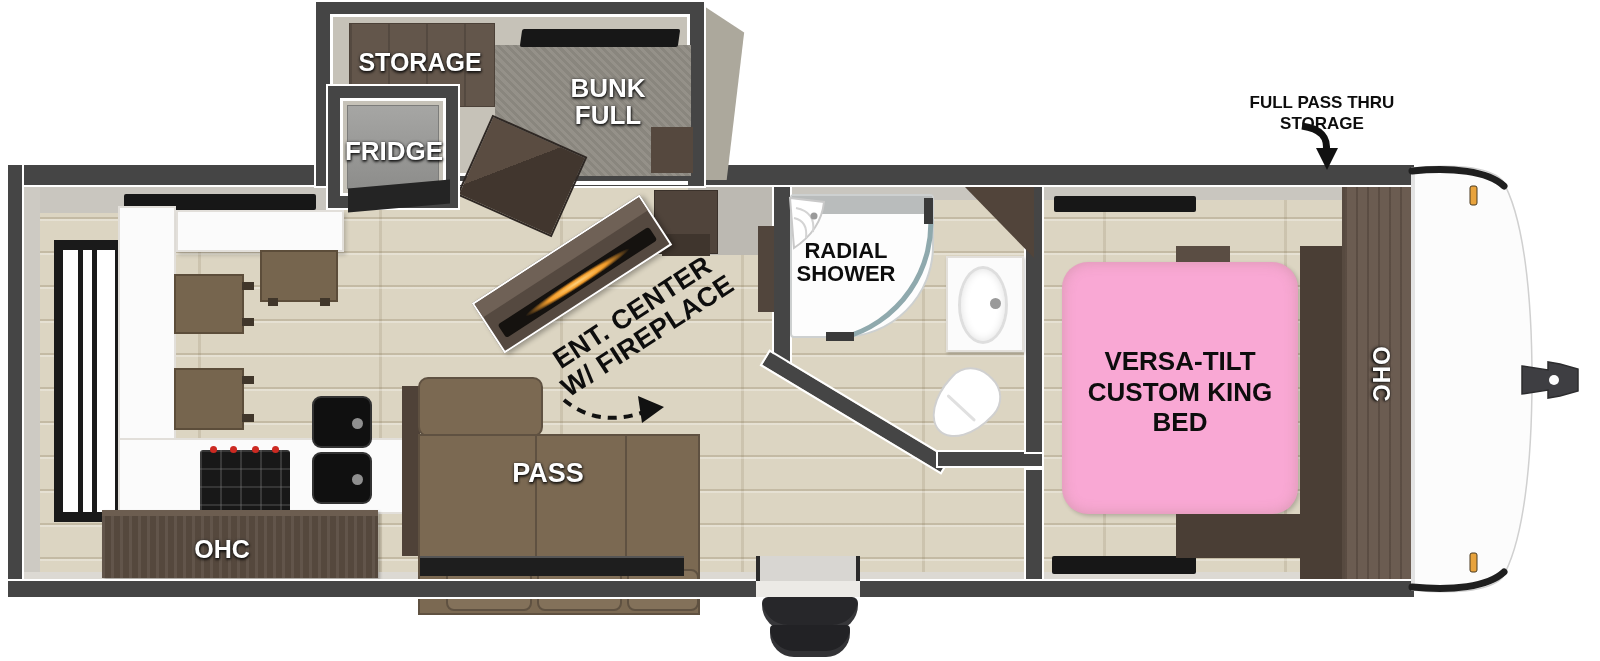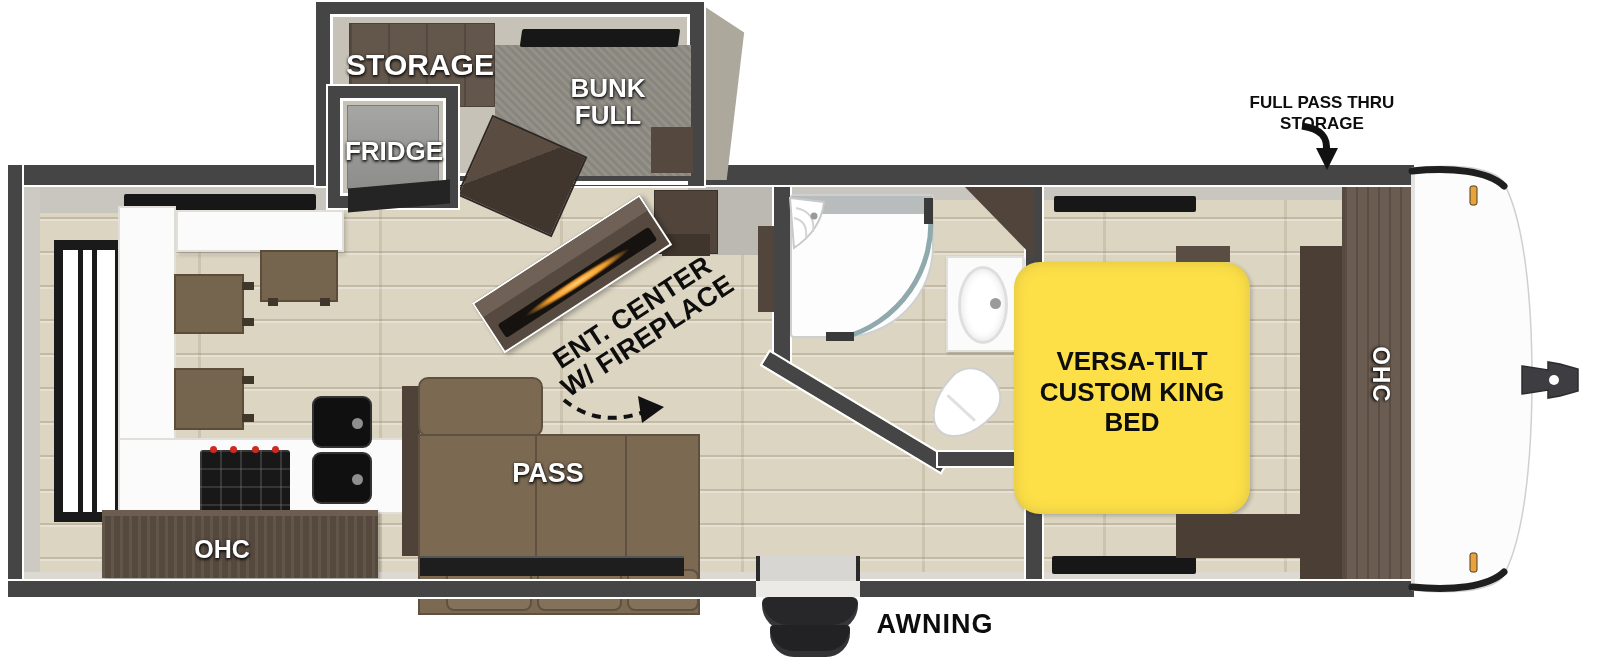--- a/index.html
+++ b/index.html
@@ -136,38 +136,41 @@
     <path d="M 152 24 A 118 118 0 0 1 64 152" fill="none" stroke="#8fa9ad" stroke-width="5"></path>
     <rect x="146" y="12" width="9" height="26" fill="#3a3a3a"></rect>
     <rect x="48" y="146" width="28" height="9" fill="#3a3a3a"></rect>
   </svg>
   <svg class="abs" style="left:788px;top:196px;" width="46" height="58" viewBox="0 0 46 58">
     <path d="M 2 2 L 36 6 Q 33 34 6 52 Z" fill="#ffffff" stroke="#c9c9c9" stroke-width="2"></path>
     <path d="M 8 12 Q 28 16 25 36" fill="none" stroke="#d4d4d4" stroke-width="2"></path>
     <path d="M 6 22 Q 20 25 18 42" fill="none" stroke="#d4d4d4" stroke-width="2"></path>
     <circle cx="26" cy="20" r="3.5" fill="#9a9a9a"></circle>
   </svg>
+  <div class="abs blackLbl" style="left:770px;top:240px;width:152px;font-size:22px;">
+    <span>RADIAL SHOWER</span>
+  </div>
 
   <div class="abs" style="left:964px;top:186px;width:70px;height:72px;background:#51443a;
               clip-path:polygon(0 0, 100% 0, 100% 100%);"></div>
 
   <div class="abs white" style="left:946px;top:256px;width:78px;height:96px;box-shadow:1px 2px 3px rgba(0,0,0,.2);">
     <div class="abs" style="left:10px;top:8px;width:50px;height:78px;border-radius:50%;background:#fff;border:3px solid #dedede;box-sizing:border-box;box-shadow:inset 0 0 8px rgba(0,0,0,.12);"></div>
     <div class="abs" style="left:42px;top:40px;width:11px;height:11px;border-radius:50%;background:#9a9a9a;"></div>
   </div>
 
   <div class="abs" style="left:936px;top:366px;width:58px;height:76px;transform:rotate(43deg);background:#ffffff;
               border:2px solid #d0d0d0;border-radius:46% 46% 50% 50% / 34% 34% 62% 62%;box-sizing:border-box;">
     <div class="abs" style="left:8px;top:40px;width:38px;height:3px;background:#e0e0e0;border-radius:2px;"></div>
   </div>
 
   <div class="abs winstrip" style="left:1054px;top:196px;width:142px;height:16px;"></div>
   <div class="abs winstrip" style="left:1052px;top:556px;width:144px;height:18px;"></div>
 
-  <div class="abs" style="left:1014px;top:262px;width:236px;height:252px;background:#fde047;border-radius:26px;
+  <div class="abs" style="left:1062px;top:262px;width:236px;height:252px;background:#f9a8d4;border-radius:26px;
               box-shadow:inset 0 0 14px rgba(120,105,70,.25), 2px 2px 4px rgba(0,0,0,.2);">
     <div class="blackLbl" style="position:absolute;left:18px;top:84px;width:200px;font-size:26px;line-height:1.18;">VERSA-TILT CUSTOM KING BED</div>
   </div>
 
   <div class="abs" style="left:1176px;top:246px;width:54px;height:16px;background:#5a4d43;"></div>
   <div class="abs" style="left:1300px;top:246px;width:42px;height:336px;background:#4a3e35;"></div>
   <div class="abs" style="left:1176px;top:514px;width:124px;height:44px;background:#4a3e35;"></div>
 
   <div class="abs wood" style="left:1342px;top:184px;width:72px;height:400px;border-left:3px solid #574a40;box-sizing:border-box;">
     <div class="whiteLbl" style="position:absolute;left:-14px;top:178px;width:100px;font-size:24px;transform:rotate(90deg);letter-spacing:1px;">OHC</div>
@@ -179,33 +182,30 @@
   <div class="abs wall" style="left:8px;top:581px;width:1406px;height:16px;"></div>
 
   <div class="abs" style="left:756px;top:556px;width:104px;height:25px;background:#d8d6d2;border-left:4px solid #2a2a2a;border-right:4px solid #2a2a2a;box-sizing:border-box;"></div>
   <div class="abs" style="left:756px;top:581px;width:104px;height:16px;background:#eceae6;"></div>
 
   <div class="abs" style="left:760px;top:597px;">
     <div class="abs" style="left:2px;top:0;width:96px;height:34px;background:#27272a;border-radius:6px 6px 26px 26px;box-shadow:inset 0 -6px 0 rgba(255,255,255,.08);"></div>
     <div class="abs" style="left:10px;top:28px;width:80px;height:32px;background:#222225;border-radius:4px 4px 24px 24px;box-shadow:inset 0 -6px 0 rgba(255,255,255,.08);"></div>
   </div>
 
-  <div class="abs blackLbl" style="left:850px;top:610px;width:170px;font-size:27px;letter-spacing:1px;">
-    <span>AWNING</span>
-  </div>
 
   <div class="abs" style="left:700px;top:0px;width:46px;height:180px;background:#aca89c;
               clip-path:polygon(0 2%, 96% 18%, 58% 100%, 0 100%);"></div>
   <div class="abs wall" style="left:316px;top:2px;width:388px;height:184px;">
     <div class="abs" style="left:14px;top:12px;width:360px;height:162px;background:#c6c2b8;border:3px solid #fff;box-sizing:border-box;">
       <div class="abs carpet" style="left:162px;top:28px;width:196px;height:131px;"></div>
       <div class="abs winstrip" style="left:188px;top:12px;width:158px;height:18px;transform:skewX(-8deg);"></div>
       <div class="abs" style="left:16px;top:6px;width:146px;height:84px;background:#63564b;border:1px solid #4c4138;box-sizing:border-box;
                 background-image:repeating-linear-gradient(90deg, rgba(0,0,0,.15) 0 2px, rgba(0,0,0,0) 2px 38px);"></div>
-      <div class="whiteLbl" style="position:absolute;left:12px;top:32px;width:150px;font-size:30px;">STORAGE</div>
+      <div class="whiteLbl" style="position:absolute;left:12px;top:32px;width:150px;font-size:25px;">STORAGE</div>
       <div class="abs" style="left:318px;top:110px;width:42px;height:46px;background:#55483e;"></div>
       <div class="whiteLbl" style="position:absolute;left:212px;top:58px;width:126px;font-size:26px;">BUNK FULL</div>
     </div>
   </div>
 
   <div class="abs" style="left:334px;top:181px;width:354px;height:4px;background:#ffffff;"></div>
 
   <div class="abs" style="left:470px;top:132px;width:104px;height:88px;transform:rotate(24deg);
               background:linear-gradient(135deg,#5a4c41 0 40%, #41362e 40% 100%);border:2px solid #2f2824;box-sizing:border-box;"></div>
 

